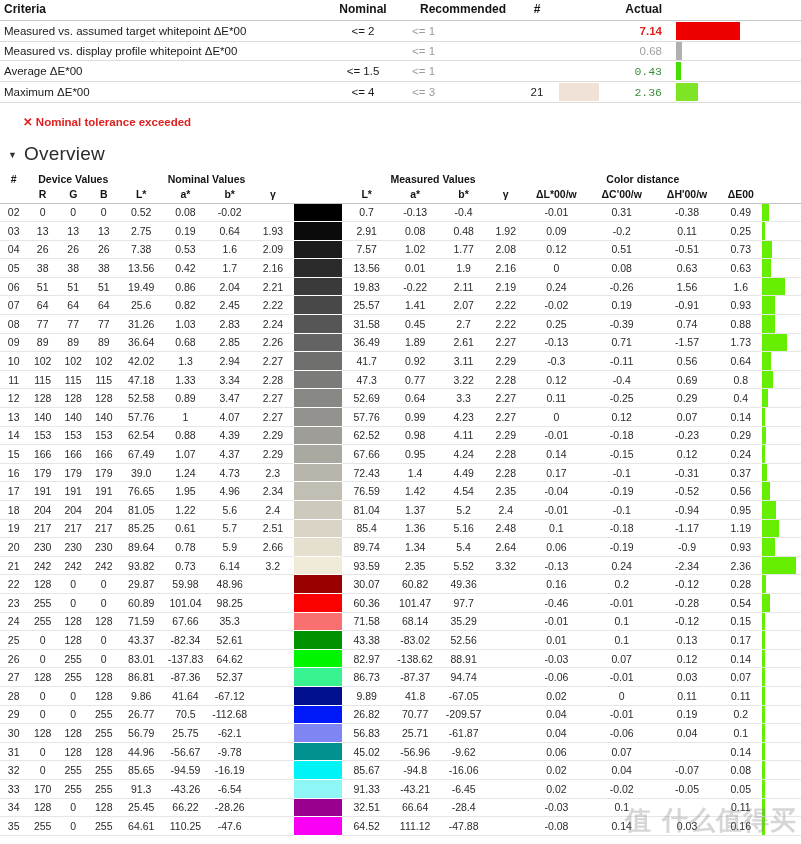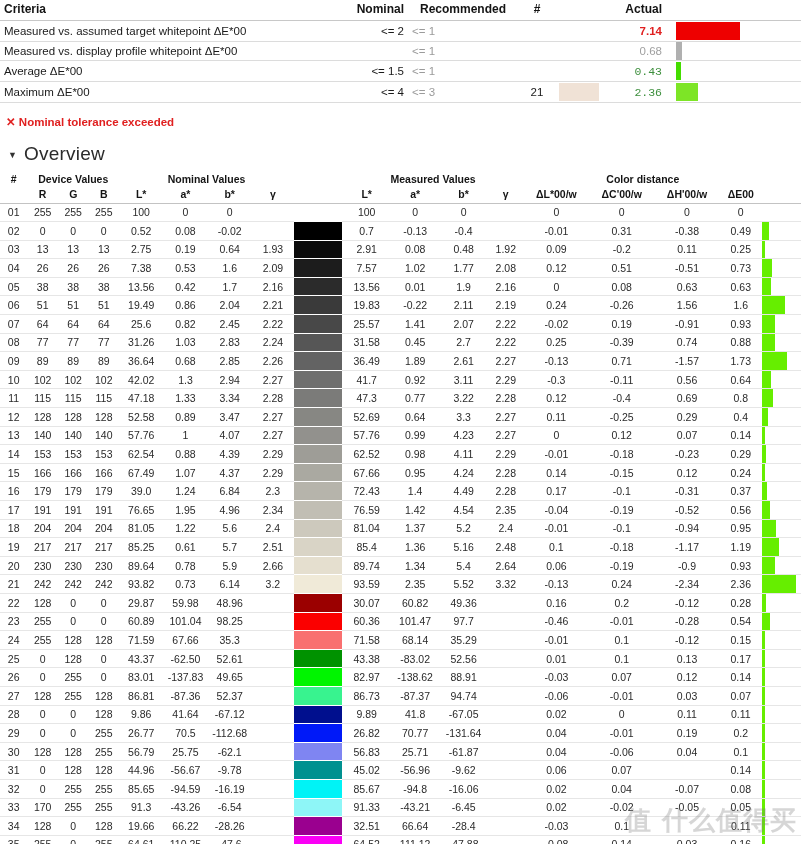--- a/index.html
+++ b/index.html
@@ -28,21 +28,21 @@
     color: #141414;
     white-space: nowrap;
   }
   table.criteria td {
     padding: 3px 4px;
     border-bottom: 1px solid #dcdcdc;
     height: 18px;
     white-space: nowrap;
   }
   .c-crit  { width: 318px; text-align: left; }
-  .c-nom   { width: 90px;  text-align: right; }
+  .c-nom   { width: 90px;  text-align: center; }
   .c-rec   { width: 110px; }
   .c-num   { width: 38px;  text-align: center; }
   .c-sw    { width: 48px;  padding: 0 !important; }
   .c-act   { width: 72px;  text-align: right; padding-right: 14px !important; }
   .c-bar   { width: 105px; padding: 0 !important; position: relative; }
   .c-res   { width: 120px; text-align: right; padding-right: 8px !important; }
 
   .crit-label { text-align: left; }
   .muted { color: #9b9b9b; }
   .val-red { color: #e02020; font-weight: bold; }
@@ -53,21 +53,21 @@
 
   .barwrap { position: relative; height: 18px; width: 100%; }
   .bar { position: absolute; top: 0; height: 18px; left: 0; }
 
   .swatch-beige { width: 40px; height: 18px; background: #f0e2d6; margin-left: 3px; }
 
   .notice {
     color: #e02020;
     font-weight: bold;
     font-size: 11.5px;
-    padding: 12px 0 0 6px;
+    padding: 12px 0 0 23px;
   }
 
   
   .overview-head {
     font-size: 19px;
     color: #2b2b2b;
     padding: 14px 0 6px 8px;
     display: flex;
     align-items: center;
     gap: 7px;
@@ -279,46 +279,20 @@
         <th>γ</th>
         <th>ΔL*00/w</th>
         <th>ΔC'00/w</th>
         <th>ΔH'00/w</th>
         <th>ΔE00</th>
         <th></th>
       </tr>
     </thead>
     <tbody id="grid-body">
         <tr>
-          <td>01</td>
-          <td>255</td>
-          <td>255</td>
-          <td>255</td>
-          <td>100</td>
-          <td>0</td>
-          <td>0</td>
-          <td></td>
-          <td class="swcell">
-            <span class="sw" style="background: transparent;"></span>
-          </td>
-          <td>100</td>
-          <td>0</td>
-          <td>0</td>
-          <td></td>
-          <td>0</td>
-          <td>0</td>
-          <td>0</td>
-          <td class="de">0</td>
-          <td class="barcell">
-            <div class="gbarwrap">
-              <div class="gbar" style="width: 0px; background: rgb(102, 238, 0);"></div>
-            </div>
-          </td>
-        </tr>
-        <tr>
           <td>02</td>
           <td>0</td>
           <td>0</td>
           <td>0</td>
           <td>0.52</td>
           <td>0.08</td>
           <td>-0.02</td>
           <td></td>
           <td class="swcell">
             <span class="sw" style="background: rgb(0, 0, 0);"></span>
@@ -675,21 +649,21 @@
             </div>
           </td>
         </tr>
         <tr>
           <td>16</td>
           <td>179</td>
           <td>179</td>
           <td>179</td>
           <td>39.0</td>
           <td>1.24</td>
-          <td>6.84</td>
+          <td>4.73</td>
           <td>2.3</td>
           <td class="swcell">
             <span class="sw" style="background: rgb(182, 180, 171);"></span>
           </td>
           <td>72.43</td>
           <td>1.4</td>
           <td>4.49</td>
           <td>2.28</td>
           <td>0.17</td>
           <td>-0.1</td>
@@ -908,21 +882,21 @@
               <div class="gbar" style="width: 3px; background: rgb(102, 238, 0);"></div>
             </div>
           </td>
         </tr>
         <tr>
           <td>25</td>
           <td>0</td>
           <td>128</td>
           <td>0</td>
           <td>43.37</td>
-          <td>-62.50</td>
+          <td>-82.34</td>
           <td>52.61</td>
           <td></td>
           <td class="swcell">
             <span class="sw" style="background: rgb(0, 146, 0);"></span>
           </td>
           <td>43.38</td>
           <td>-83.02</td>
           <td>52.56</td>
           <td></td>
           <td>0.01</td>
@@ -935,21 +909,21 @@
             </div>
           </td>
         </tr>
         <tr>
           <td>26</td>
           <td>0</td>
           <td>255</td>
           <td>0</td>
           <td>83.01</td>
           <td>-137.83</td>
-          <td>49.65</td>
+          <td>64.62</td>
           <td></td>
           <td class="swcell">
             <span class="sw" style="background: rgb(0, 245, 0);"></span>
           </td>
           <td>82.97</td>
           <td>-138.62</td>
           <td>88.91</td>
           <td></td>
           <td>-0.03</td>
           <td>0.07</td>
@@ -1020,21 +994,21 @@
           <td>255</td>
           <td>26.77</td>
           <td>70.5</td>
           <td>-112.68</td>
           <td></td>
           <td class="swcell">
             <span class="sw" style="background: rgb(0, 25, 248);"></span>
           </td>
           <td>26.82</td>
           <td>70.77</td>
-          <td>-131.64</td>
+          <td>-209.57</td>
           <td></td>
           <td>0.04</td>
           <td>-0.01</td>
           <td>0.19</td>
           <td class="de">0.2</td>
           <td class="barcell">
             <div class="gbarwrap">
               <div class="gbar" style="width: 3px; background: rgb(102, 238, 0);"></div>
             </div>
           </td>
@@ -1141,21 +1115,21 @@
             <div class="gbarwrap">
               <div class="gbar" style="width: 3px; background: rgb(102, 238, 0);"></div>
             </div>
           </td>
         </tr>
         <tr>
           <td>34</td>
           <td>128</td>
           <td>0</td>
           <td>128</td>
-          <td>19.66</td>
+          <td>25.45</td>
           <td>66.22</td>
           <td>-28.26</td>
           <td></td>
           <td class="swcell">
             <span class="sw" style="background: rgb(154, 0, 143);"></span>
           </td>
           <td>32.51</td>
           <td>66.64</td>
           <td>-28.4</td>
           <td></td>

